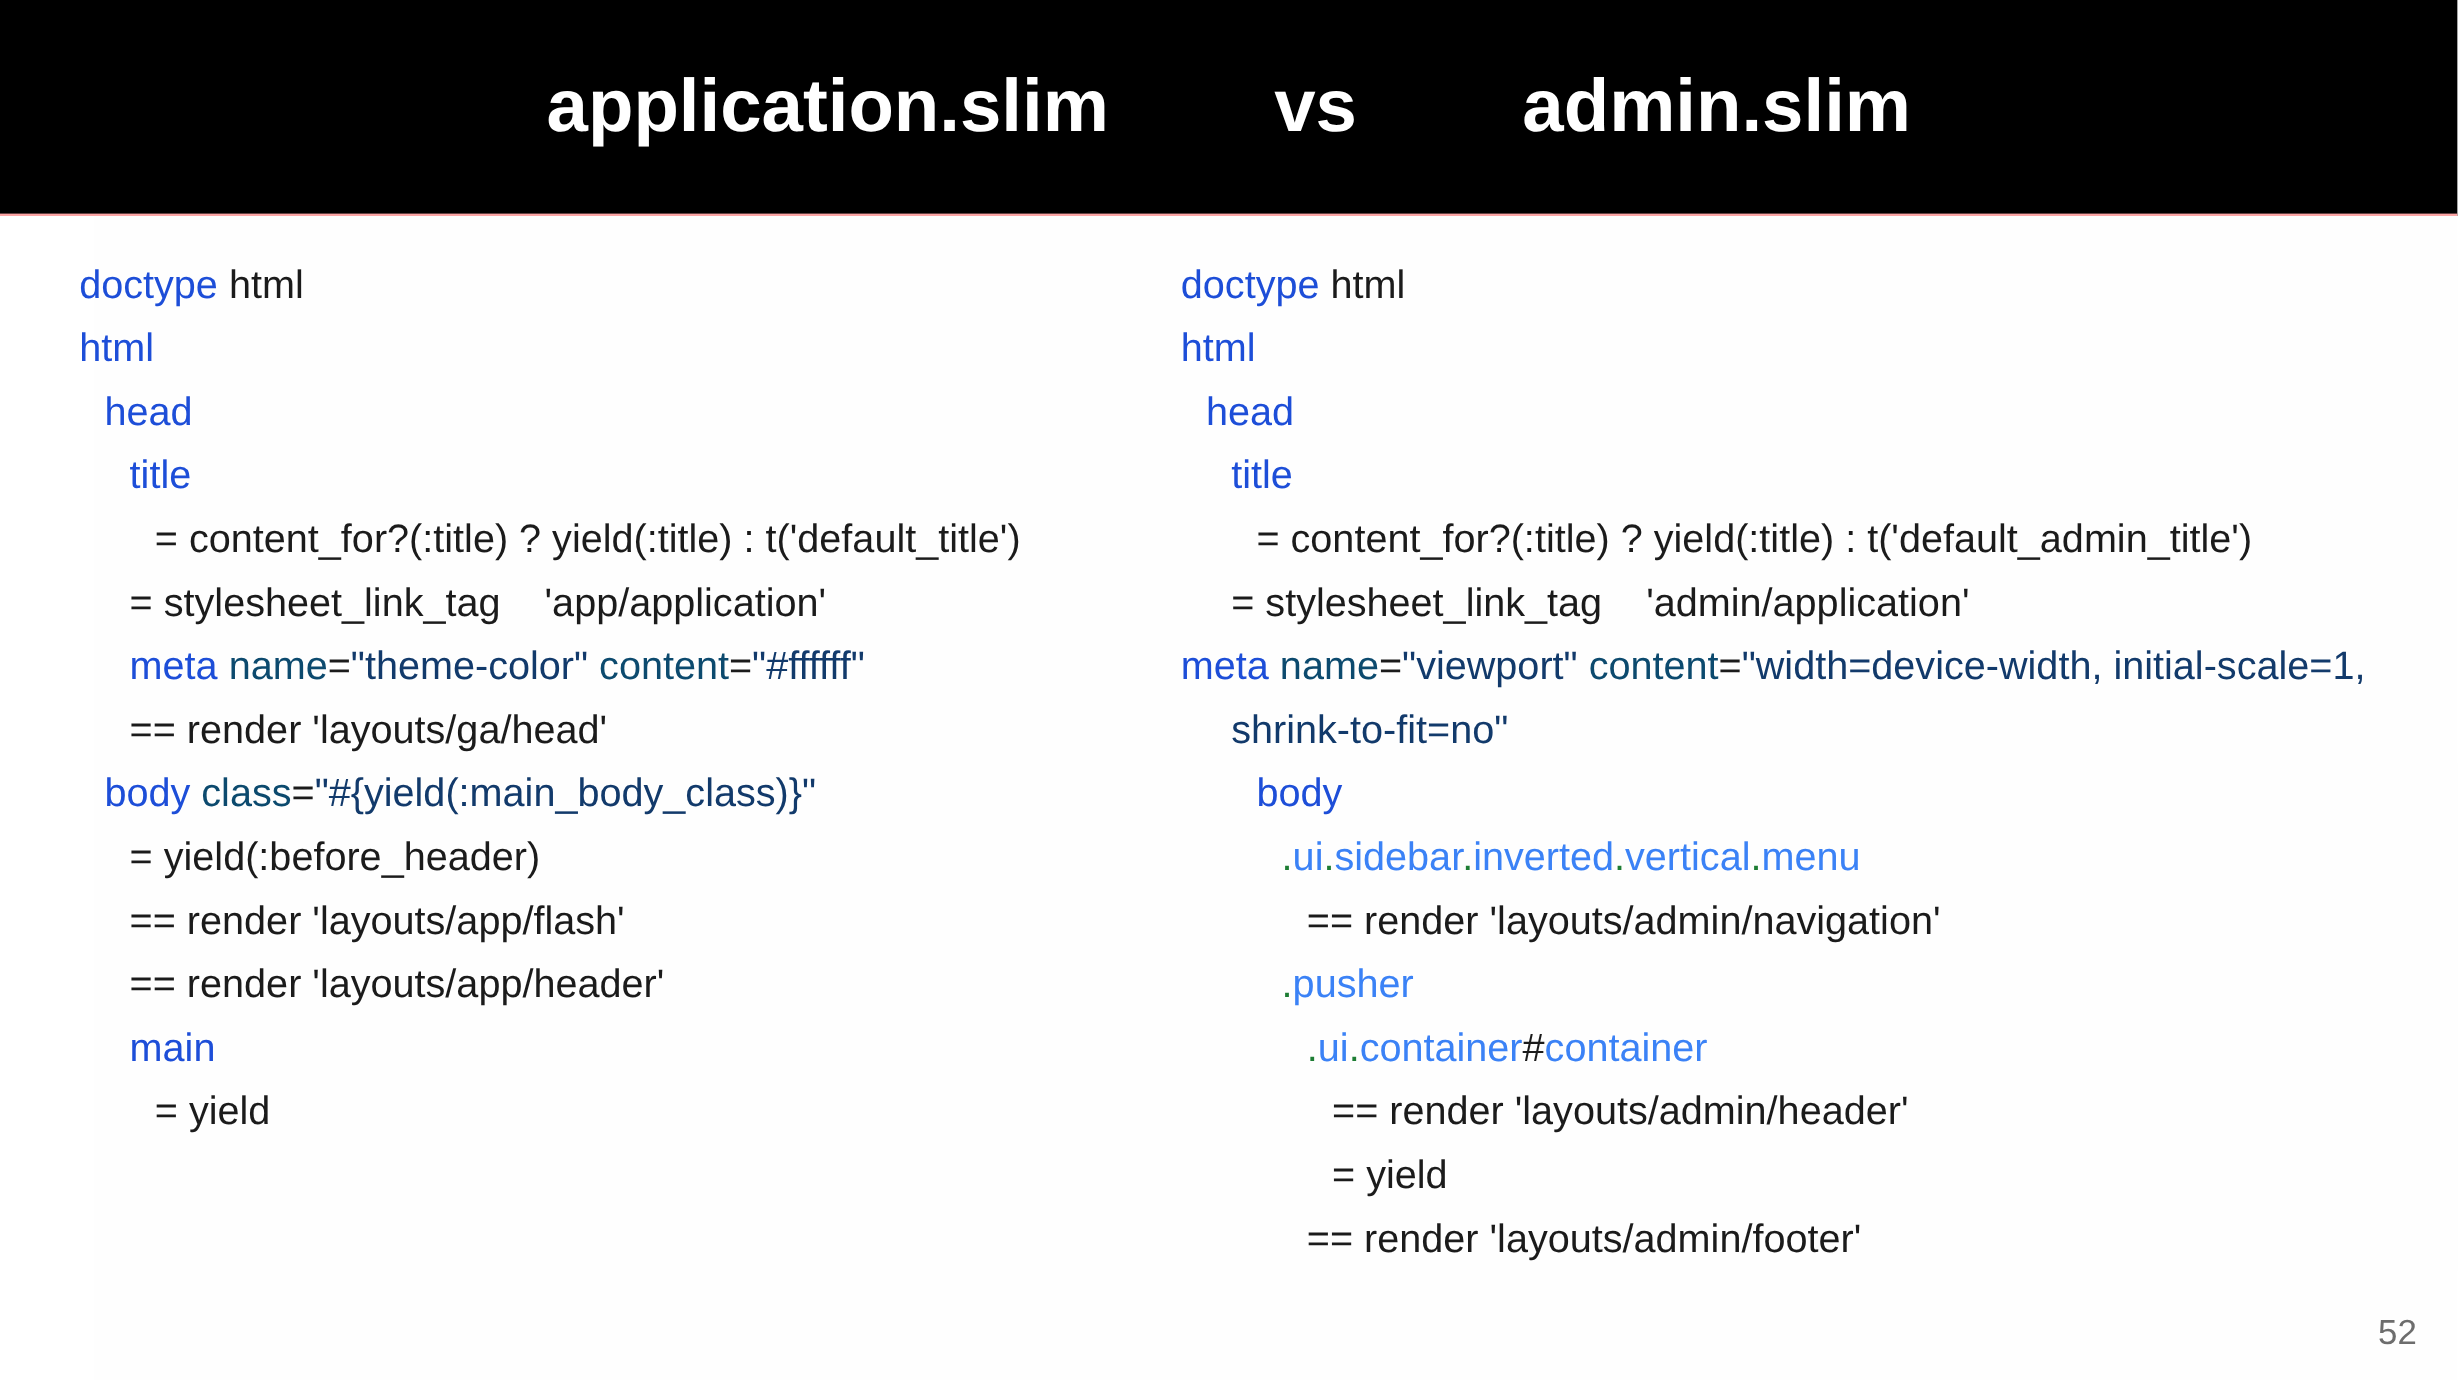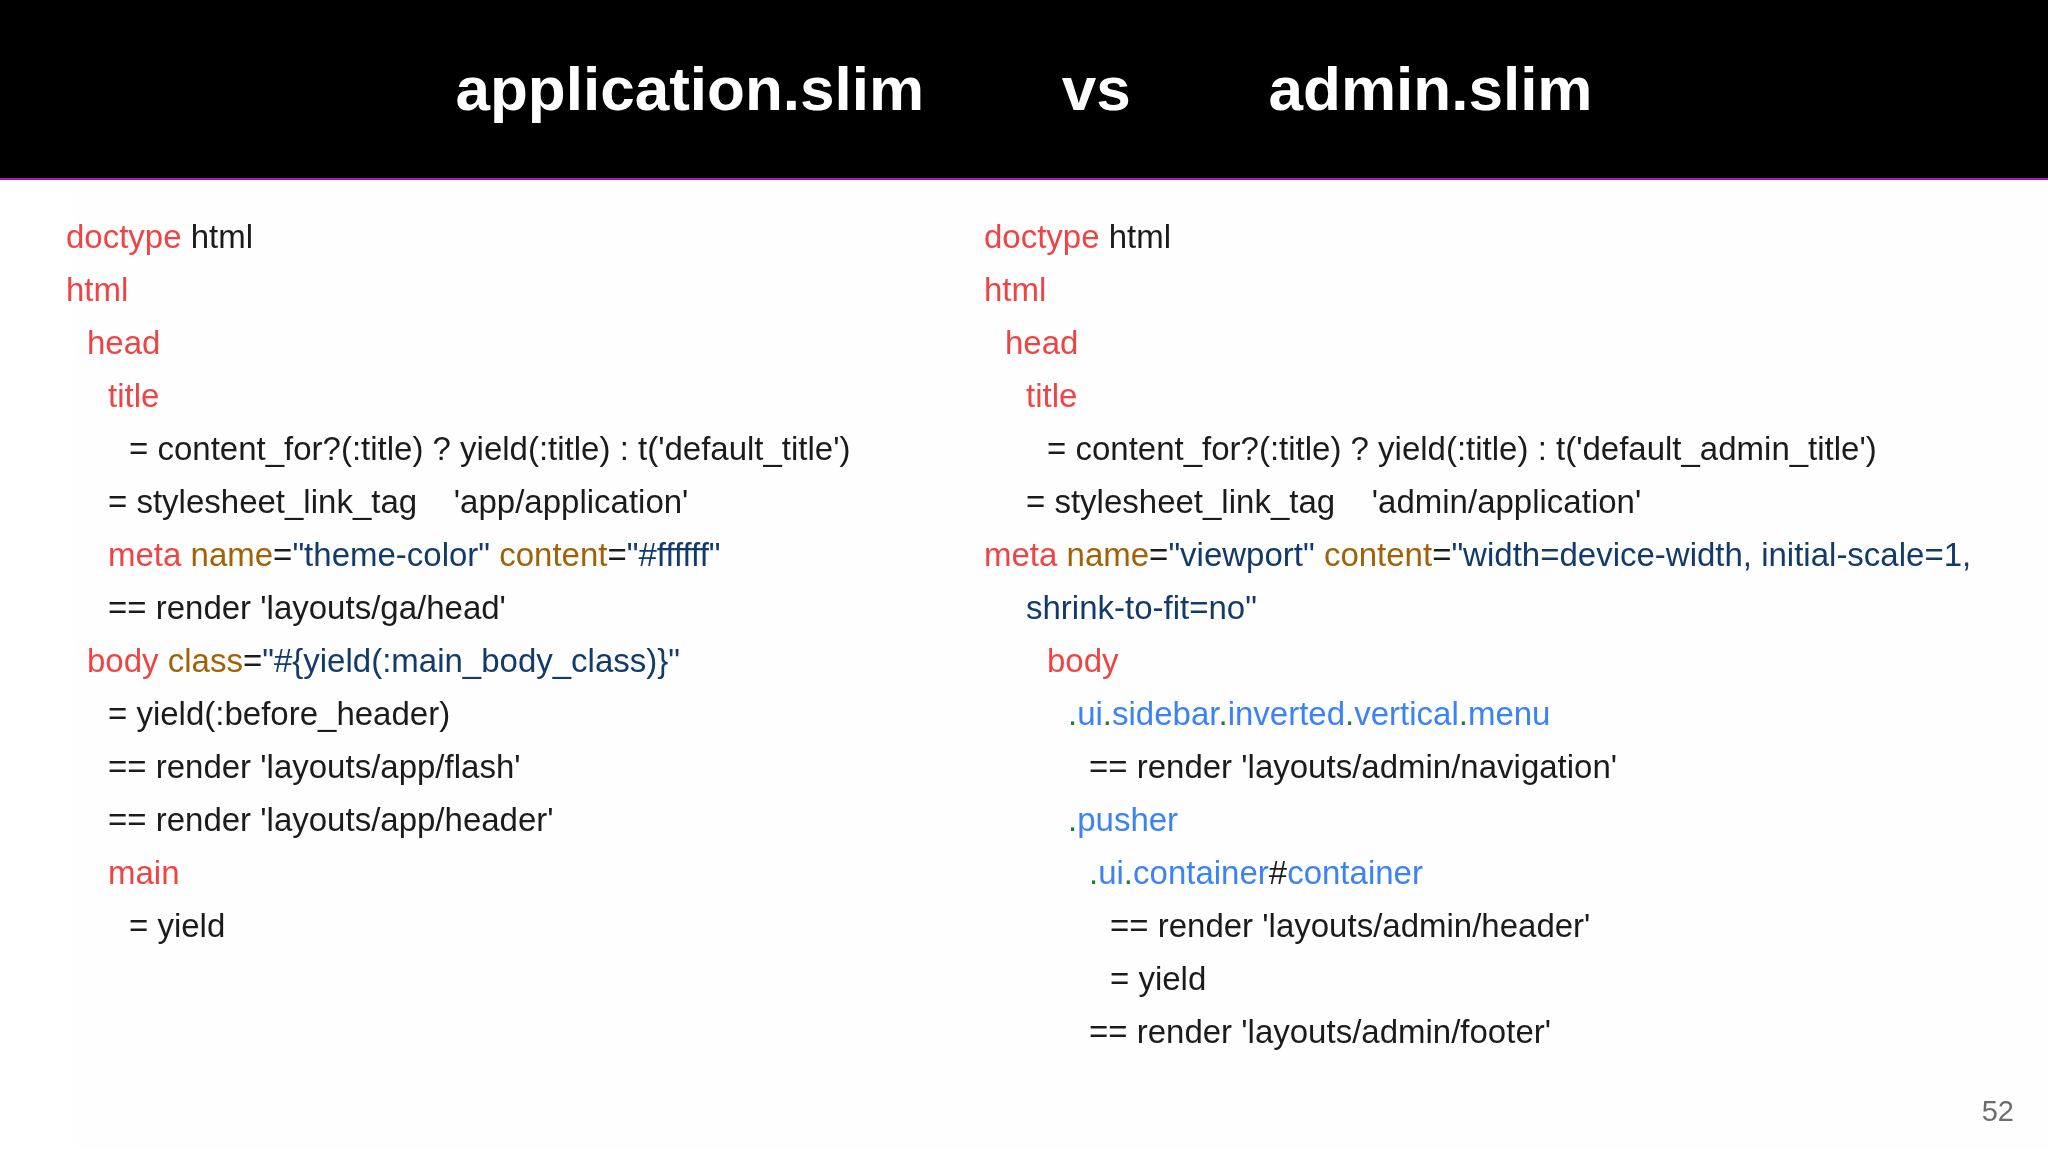--- a/index.html
+++ b/index.html
@@ -12,21 +12,21 @@
     height: 1152px;
     overflow: hidden;
     font-family: "Liberation Sans", sans-serif;
     position: relative;
   }
 
   
   #banner {
     height: 180px;
     background: #000000;
-    border-bottom: 2px solid #a21caf;
+    border-bottom: 2px solid #fca5a5;
     display: flex;
     align-items: center;
     justify-content: center;
     box-sizing: border-box;
   }
   #banner-title {
     color: #ffffff;
     font-size: 62px;
     font-weight: bold;
     letter-spacing: 0px;
@@ -67,22 +67,22 @@
   }
   #col-left  { left: 66px;  width: 880px; }
   #col-right { left: 984px; width: 1040px; }
 
   .code-line {
     white-space: pre-wrap;
     word-break: normal;
   }
 
   
-  .tok-tag   { color: #ef4444; }   
-  .tok-attr  { color: #a16207; }   
+  .tok-tag   { color: #1d4ed8; }   
+  .tok-attr  { color: #0c4a6e; }   
   .tok-str   { color: #123a6b; }   
   .tok-plain { color: #1b1b1b; }   
   .tok-dot   { color: #1d7d33; }   
   .tok-class { color: #3b82f6; }   
   .tok-hash  { color: #1b1b1b; }   
 
   
   #page-number {
     position: absolute;
     right: 34px;

